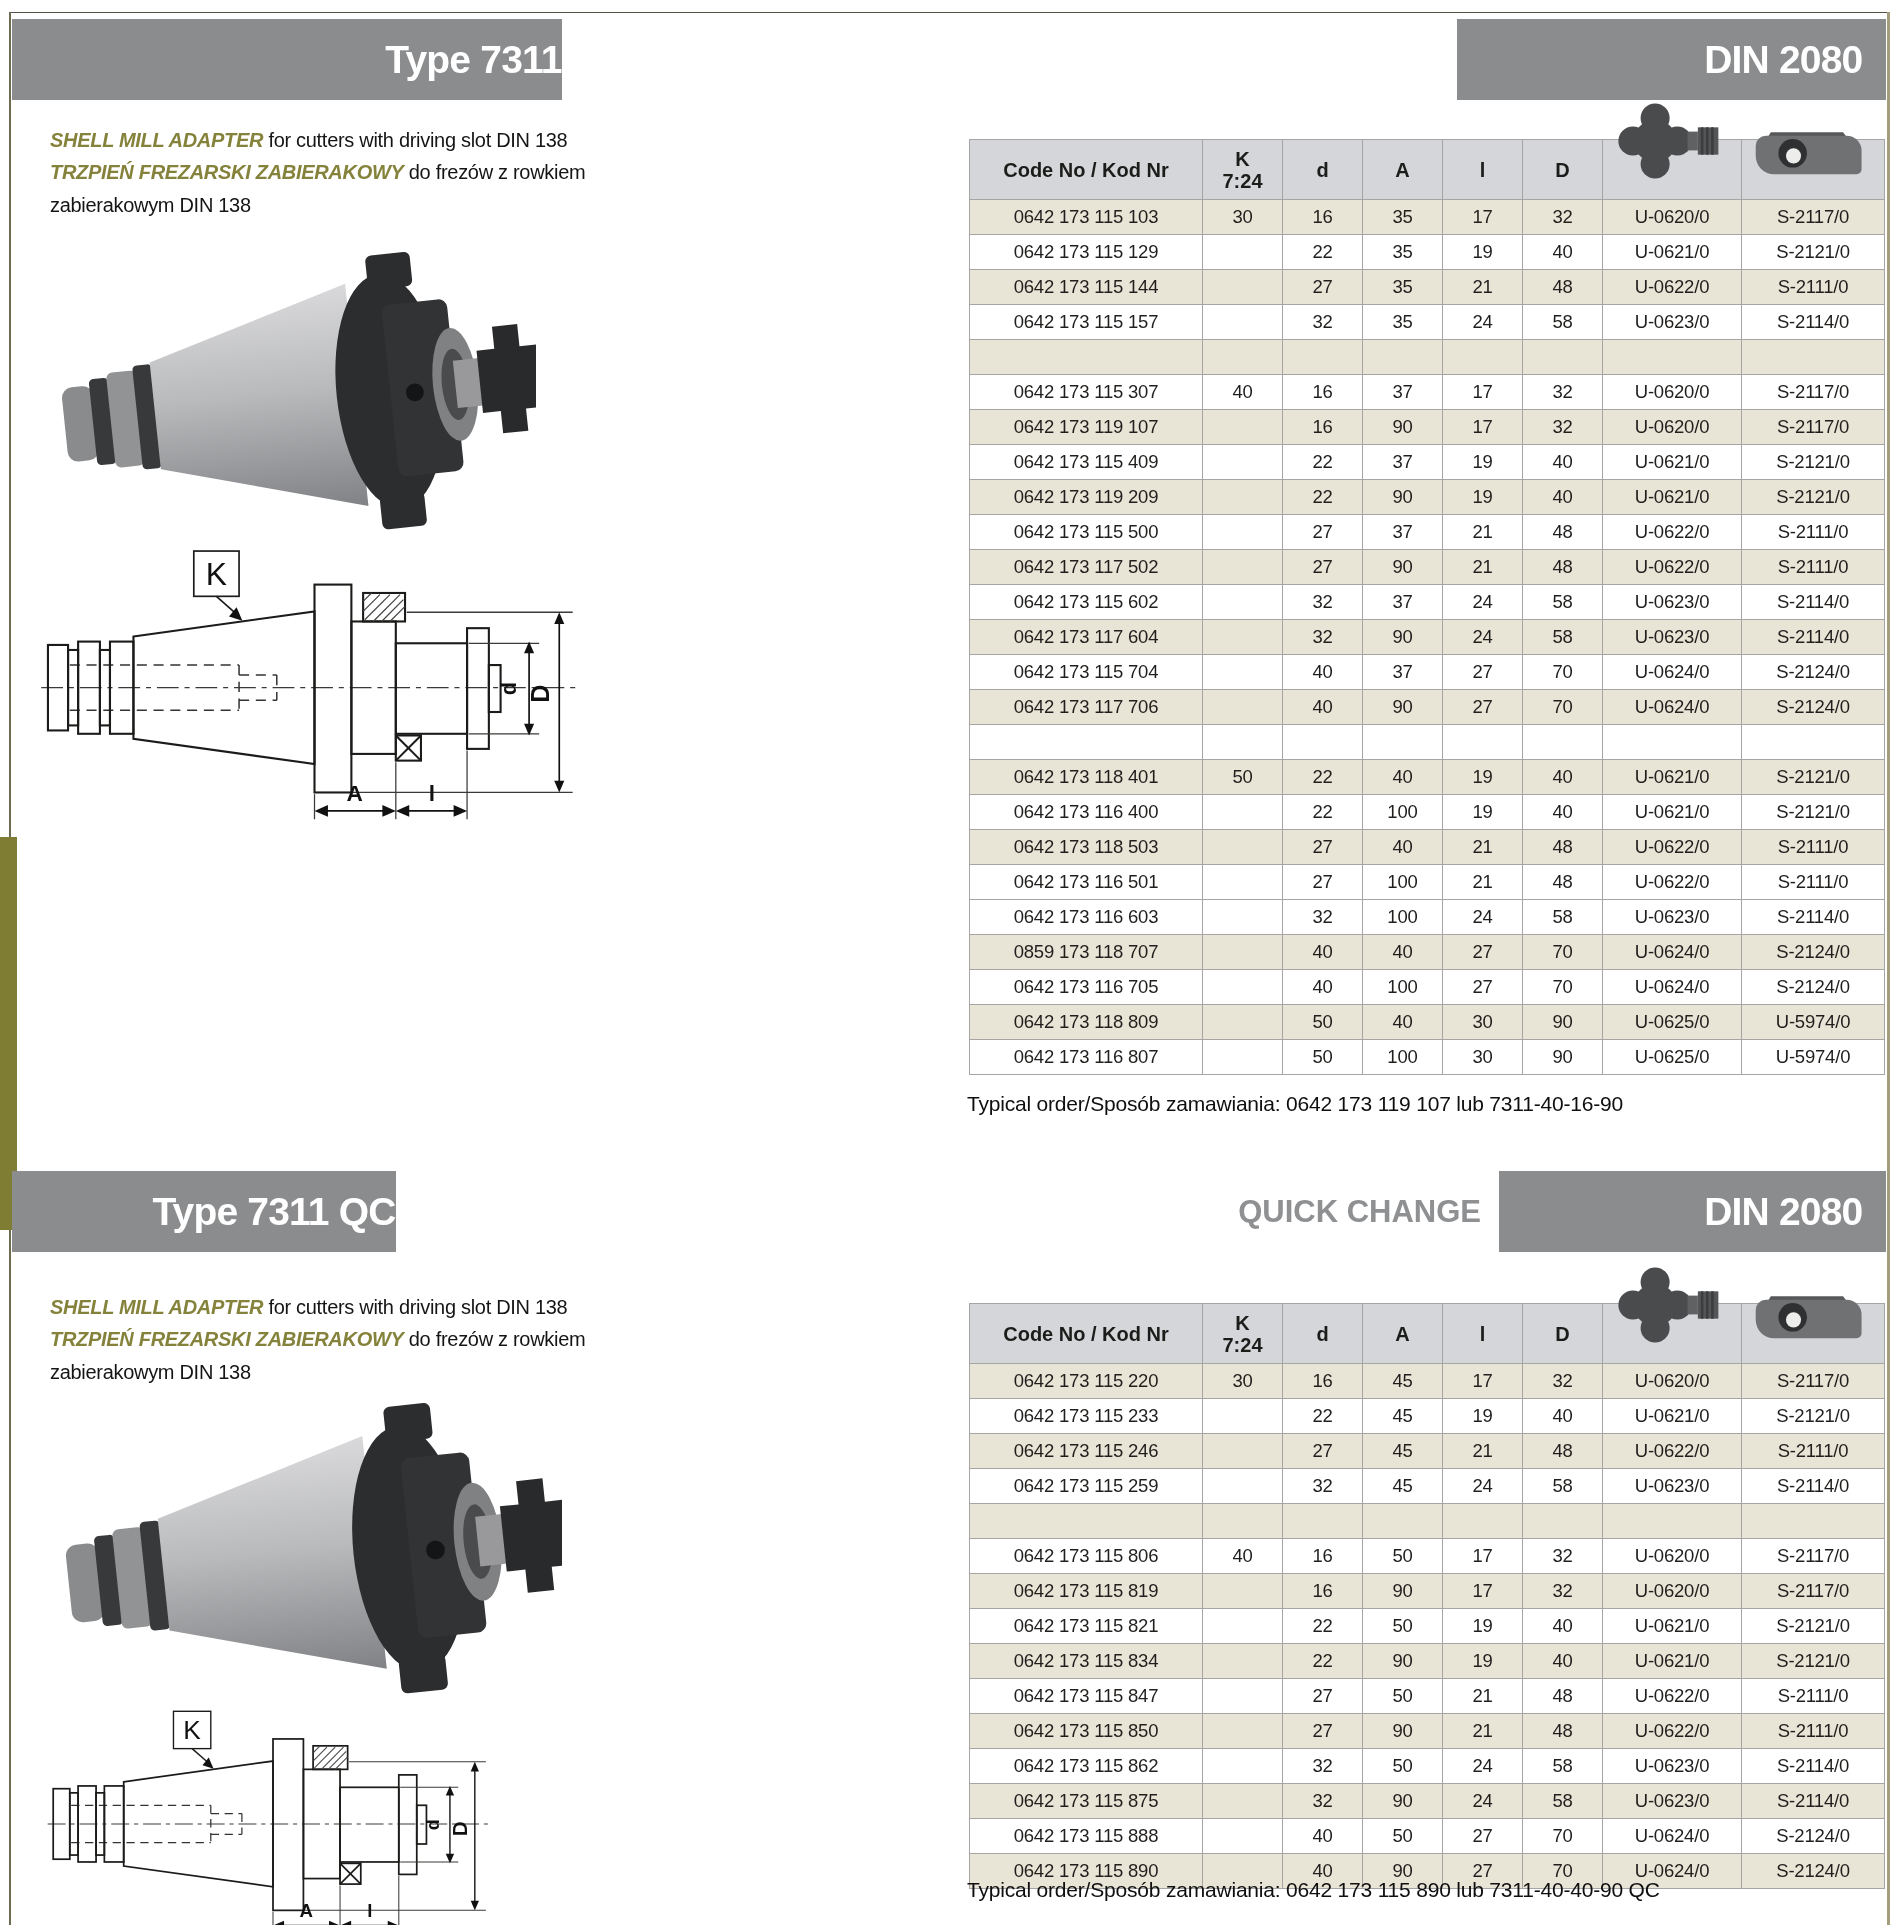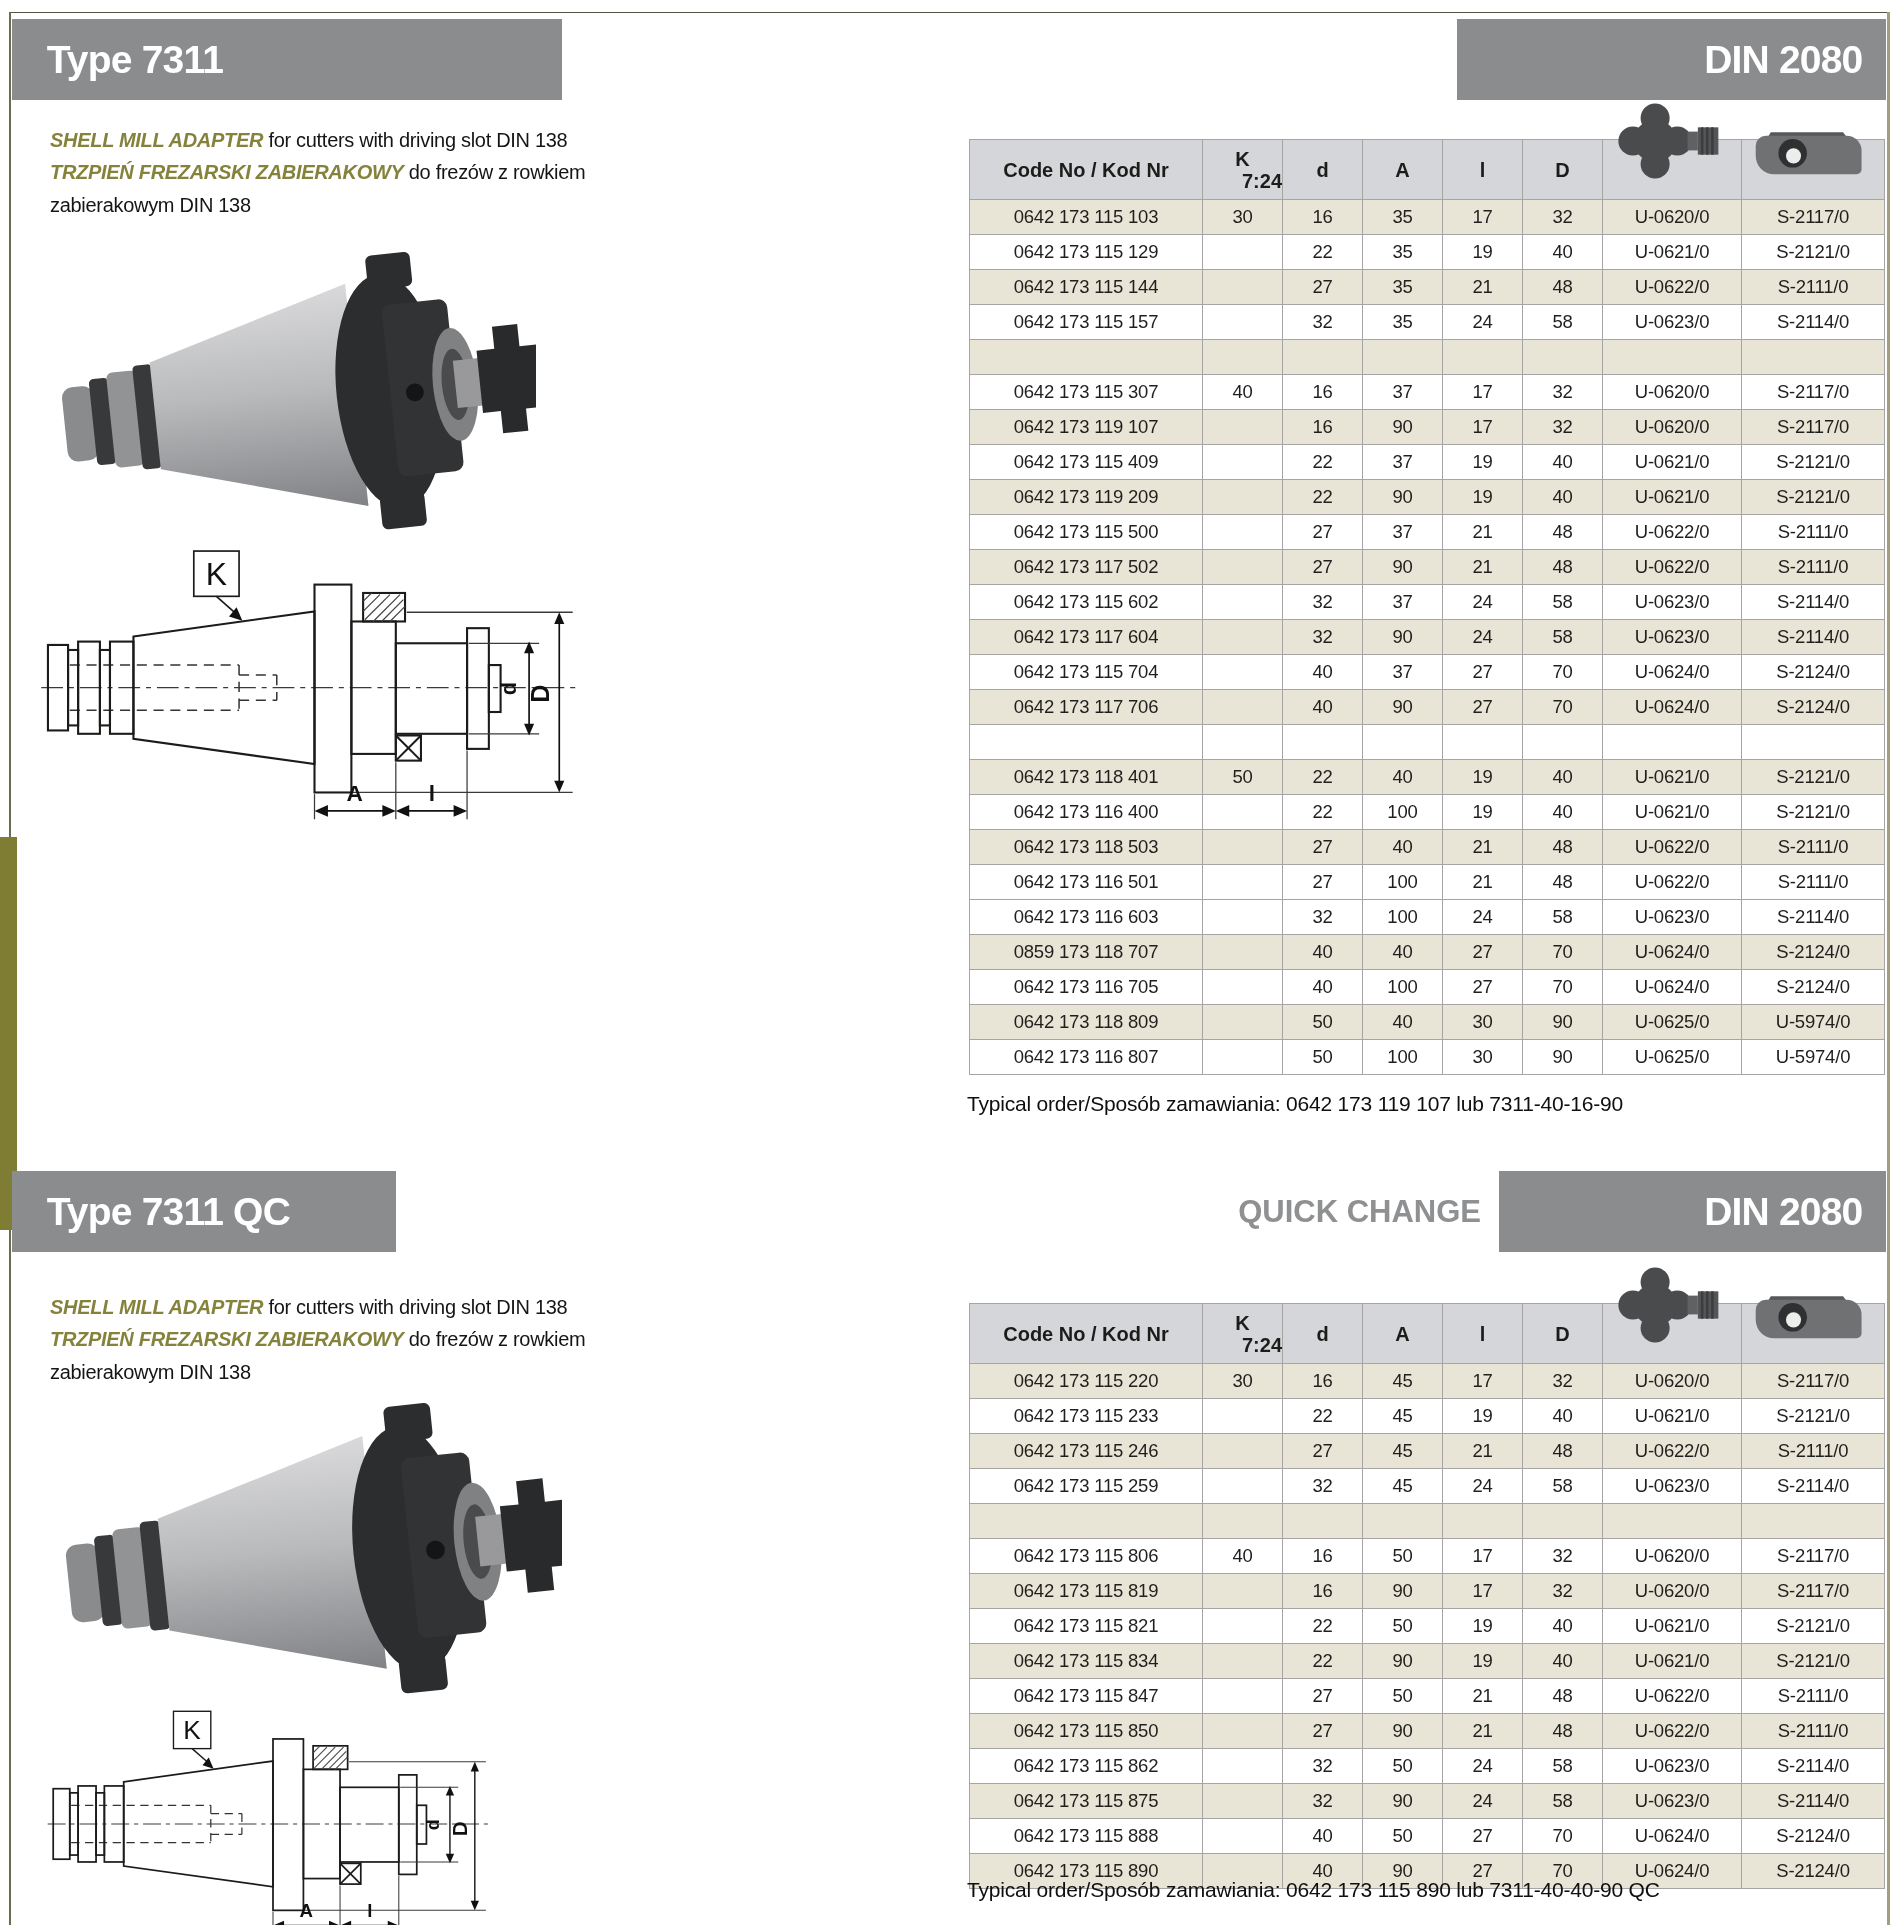--- a/index.html
+++ b/index.html
@@ -6,21 +6,21 @@
   .page{position:relative;width:1905px;height:1926px;background:#ffffff;overflow:hidden;
         font-family:"Liberation Sans",sans-serif;color:#111;}
   
   .rule-top{position:absolute;left:10px;top:11.7px;width:1879px;height:1.7px;background:#54534a;}
   .rule-left{position:absolute;left:9.2px;top:11.7px;width:1.7px;height:1914px;background:#6e6c50;}
   .rule-right{position:absolute;left:1887px;top:11.7px;width:2.5px;height:1914px;background:#a49e7c;}
   .edge-tab{position:absolute;left:0;top:837px;width:17px;height:393px;background:#7f7d33;}
 
   
   .band{position:absolute;height:81px;background:#8b8c8e;color:#fff;font-weight:bold;
-        font-size:39px;line-height:81px;box-sizing:border-box;letter-spacing:-0.8px;}
+        font-size:39px;line-height:81px;box-sizing:border-box;letter-spacing:-0.8px;text-align:right;}
   .s1-type{left:11.7px;top:18.5px;width:550px;padding-left:35px;}
   .s1-din{left:1457px;top:18.5px;width:429px;text-align:right;padding-right:23.5px;}
   .s2-type{left:11.7px;top:1171px;width:384px;padding-left:35px;}
   .s2-din{left:1499px;top:1171px;width:387px;text-align:right;padding-right:23.5px;}
   .quick-change{position:absolute;left:1124px;top:1171px;width:357px;height:81px;line-height:81px;
         text-align:right;color:#8f9092;font-weight:bold;font-size:31px;letter-spacing:0px;}
 
   
   .desc{position:absolute;width:596px;font-size:20px;line-height:1.62;color:#151515;letter-spacing:-0.3px;}
   .s1-desc{left:50px;top:124px;}
@@ -37,21 +37,21 @@
   .photo svg,.drawing svg{width:100%;height:100%;display:block;}
 
   
   .table-wrap{position:absolute;width:915px;}
   .s1-table{left:969px;top:128px;}
   .s2-table{left:969px;top:1292px;}
   table{border-collapse:collapse;table-layout:fixed;width:915px;border:1.7px solid #8b8b89;margin-top:11px;}
   th{background:#d4d6d9;height:59px;border:0.8px solid #a6a5a3;font-size:20px;font-weight:bold;
      color:#1c1c1a;padding:0;text-align:center;vertical-align:middle;}
   th .h-main{line-height:22px;}
-  th .h-sub{line-height:22px;text-align:right;}
+  th .h-sub{line-height:22px;}
   td{height:34px;border:0.8px solid #a6a5a3;font-size:18.5px;text-align:center;vertical-align:middle;
      color:#211f1d;padding:0;letter-spacing:-0.2px;}
   tr.beige td{background:#e8e4d6;}
   tr.white td{background:#ffffff;}
 
   .thead-icon{position:absolute;z-index:2;}
   .knob-icon-box{left:640px;top:-34px;width:123px;height:94px;}
   .wedge-icon-box{left:780px;top:-3.4px;width:126px;height:60px;}
   .thead-icon svg{width:100%;height:100%;display:block;}
 

